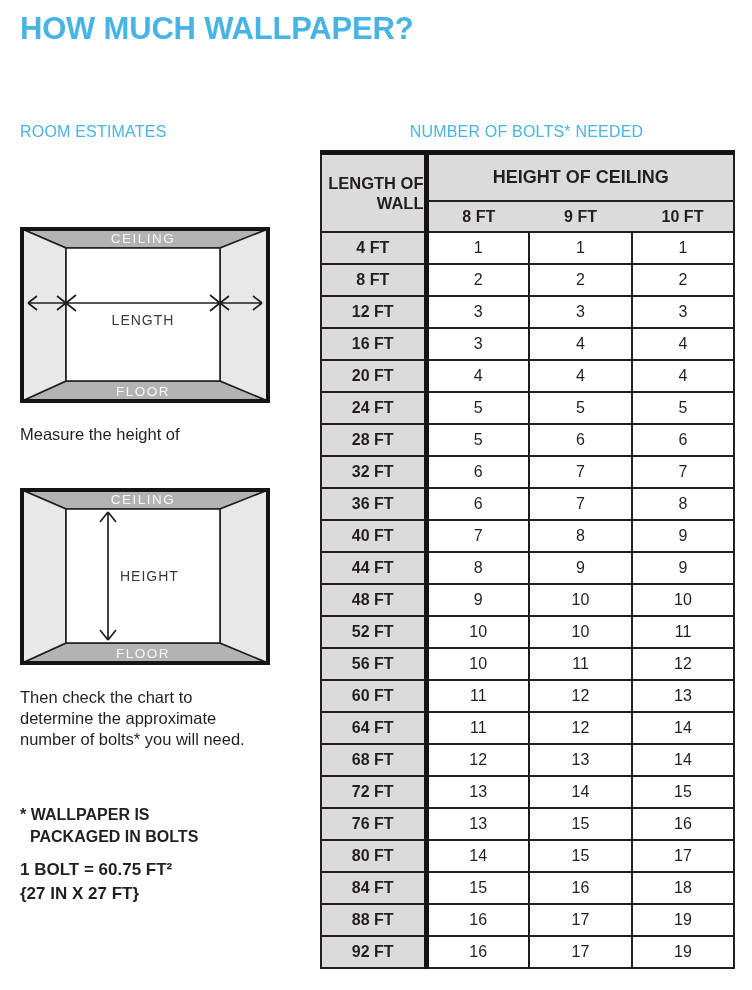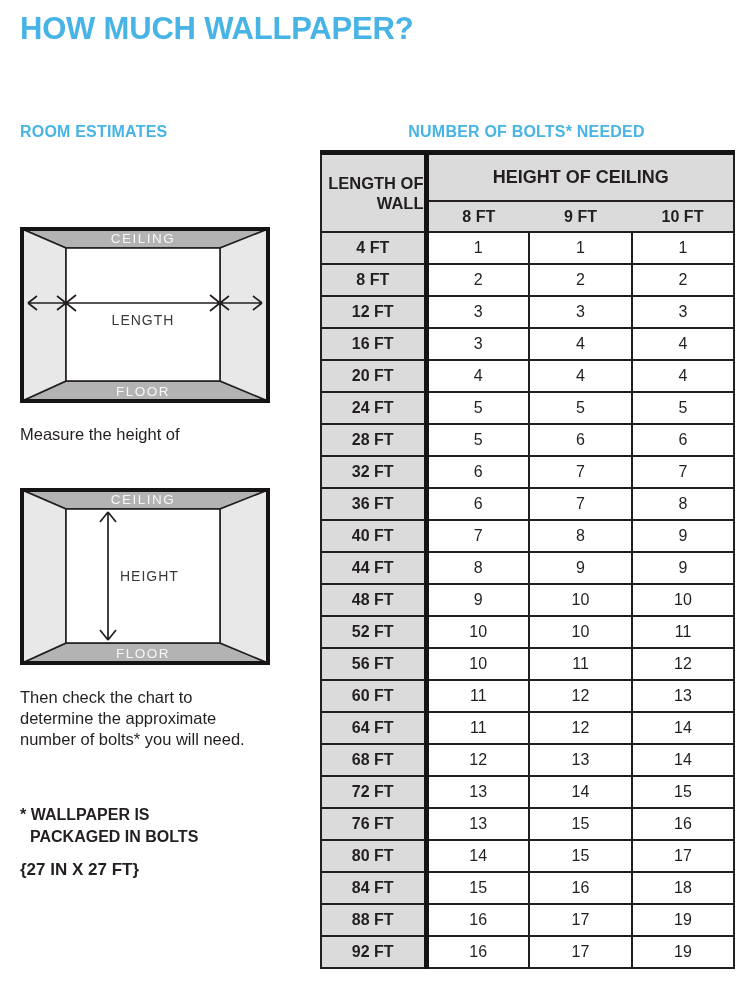--- a/index.html
+++ b/index.html
@@ -4,21 +4,21 @@
 <style>
   html,body{margin:0;padding:0;background:#ffffff;}
   #root{
     position:relative;width:752px;height:990px;background:#ffffff;overflow:hidden;
     font-family:"Liberation Sans",sans-serif;color:#231f20;
   }
   .abs{position:absolute;}
   .page-title{
     left:20px;top:11px;font-size:31px;font-weight:700;color:#47b4e5;letter-spacing:-0.2px;white-space:nowrap;text-align:center;
   }
-  .sec-head{font-size:16px;font-weight:700;color:#47b4e5;letter-spacing:0.2px;white-space:nowrap;}
+  .sec-head{font-size:16px;font-weight:400;color:#47b4e5;letter-spacing:0.2px;white-space:nowrap;}
   .room-head{left:20px;top:123px;}
   .bolts-head{left:320px;top:123px;width:413px;text-align:center;}
   .body-copy{font-size:16.5px;line-height:21px;color:#231f20;}
   .step1{left:20px;top:157px;}
   .step2{left:20px;top:424px;}
   .step3{left:20px;top:687px;}
   .footnote{left:20px;top:804px;font-size:16px;line-height:22px;font-weight:700;}
   .footnote .indent{padding-left:10px;}
   .bolt-info{left:20px;top:858px;font-size:17px;line-height:24px;font-weight:700;}
   .diagram1{left:20px;top:227px;}
@@ -107,20 +107,21 @@
     <div>determine the approximate</div>
     <div>number of bolts* you will need.</div>
   </div>
 
   <div class="abs footnote">
     <div>* WALLPAPER IS</div>
     <div class="indent">PACKAGED IN BOLTS</div>
   </div>
 
   <div class="abs bolt-info">
+    <div>1 BOLT = 60.75 FT²</div>
     <div>{27 IN X 27 FT}</div>
   </div>
 
   <div class="abs sec-head bolts-head">NUMBER OF BOLTS* NEEDED</div>
 
   <table class="bolts-table">
     <colgroup>
       <col style="width:105px">
         <col style="width:103px">
         <col style="width:103px">

